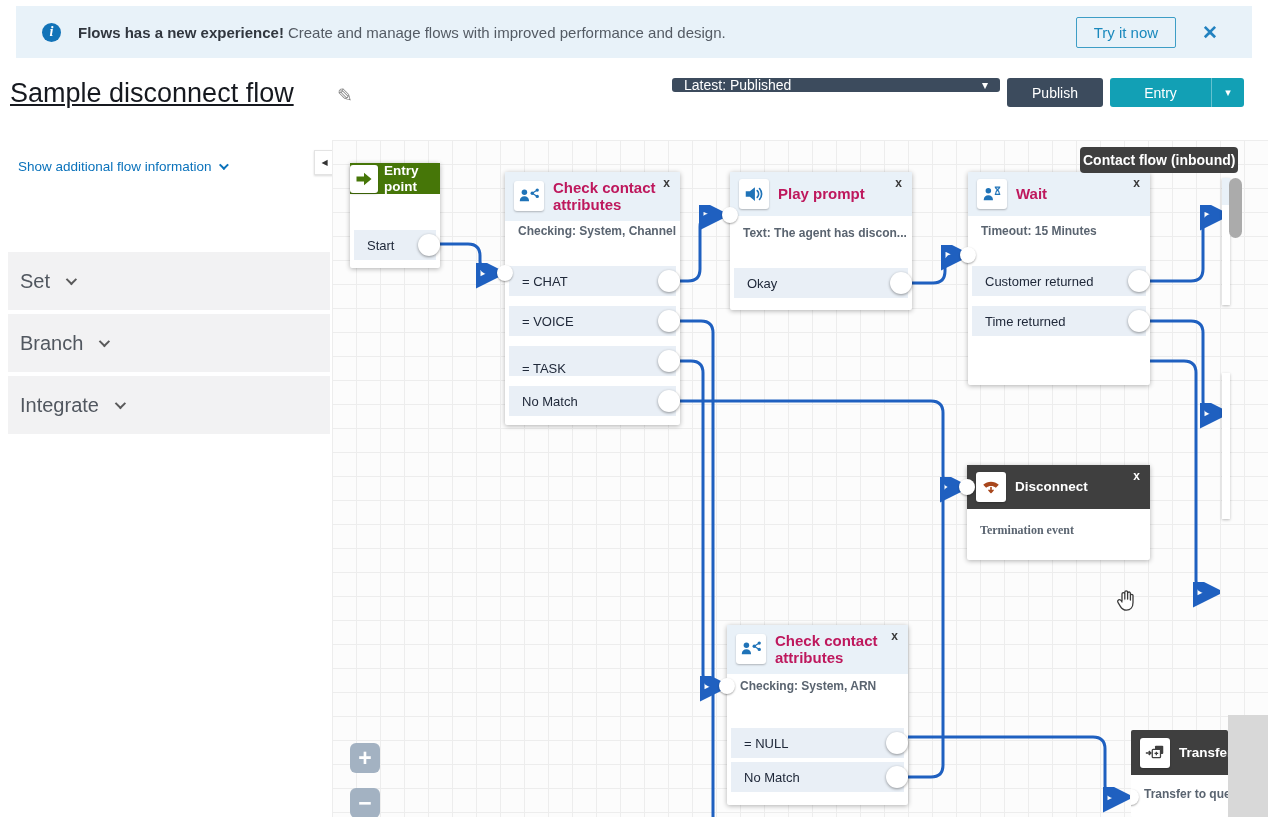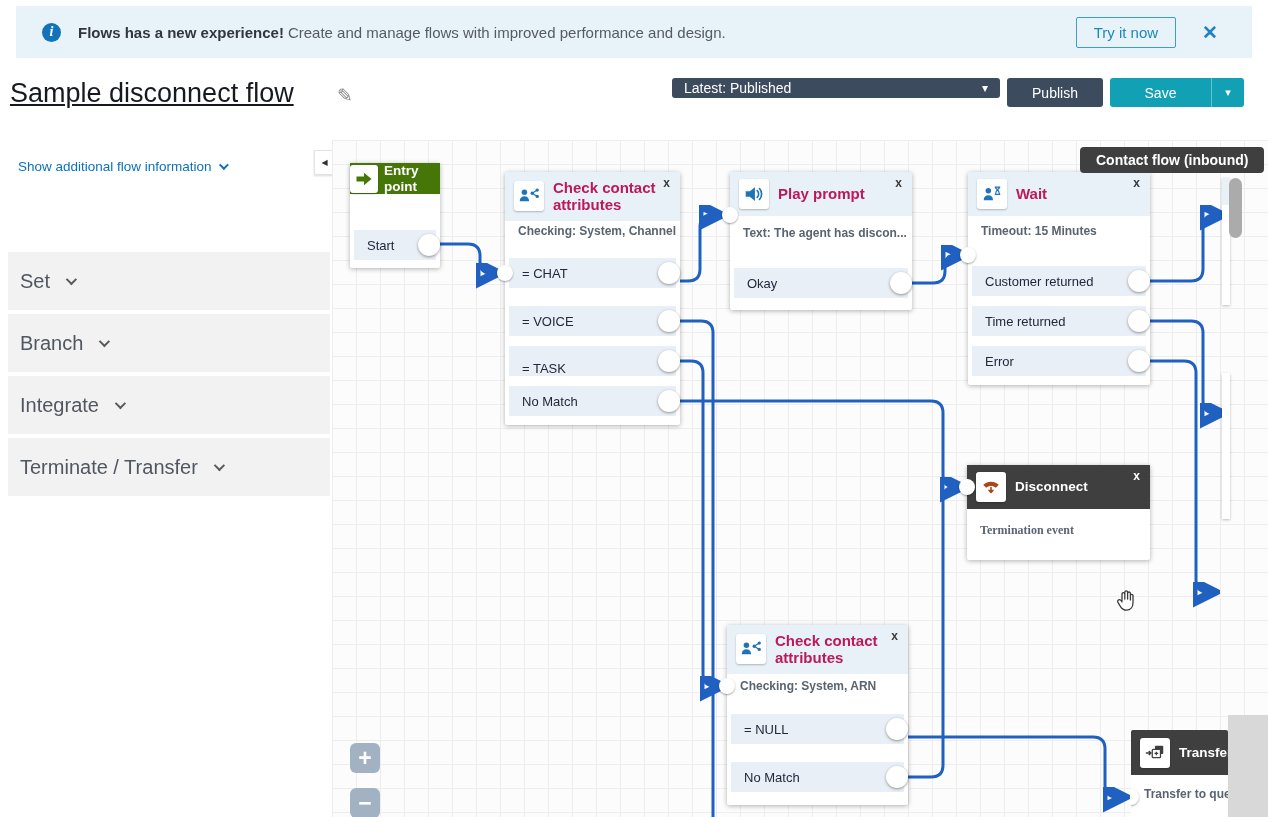--- a/index.html
+++ b/index.html
@@ -17,21 +17,21 @@
   .banner-text b { color:#31373f; margin-right:4px; }
   .try-btn { margin-left:auto; border:1px solid #3d9ec6; color:#1a89bd; background:transparent;
              font-size:15px; padding:6px 17px; border-radius:2px; cursor:pointer;
              font-family:"Liberation Sans", sans-serif; }
   .banner-close { margin-left:26px; color:#2282c0; font-size:19px; font-weight:bold; cursor:pointer; line-height:1;}
 
   
   .page-title { position:absolute; left:10px; top:78px; font-size:27px; color:#16191f;text-decoration:underline; }
   .pencil { position:absolute; left:337px; top:84px; font-size:19px; color:#848484;
             transform:rotate(0deg); cursor:pointer;}
-  .ver-dd { position:absolute; left:672px; top:78px; width:328px; height:20px; background:#3c4b5d;
+  .ver-dd { position:absolute; left:672px; top:78px; width:328px; height:14px; background:#3c4b5d;
             border-radius:3px; color:#fff; font-size:14px; display:flex; align-items:center;
             padding:0 12px; cursor:pointer; }
   .ver-dd .caret { margin-left:auto; font-size:12px; }
   .btn-navy { position:absolute; top:78px; height:29px; background:#3c4b5d; color:#fff; border:none;
               font-size:14px; border-radius:3px; cursor:pointer; font-family:"Liberation Sans", sans-serif;}
   .btn-teal { position:absolute; top:78px; height:29px; background:#12a0b5; color:#fff; border:none;
               font-size:14px; cursor:pointer; font-family:"Liberation Sans", sans-serif; }
 
   
   .sidebar { position:absolute; left:0; top:140px; width:332px; height:677px; background:#fff; }
@@ -72,21 +72,21 @@
   .node-sub { position:absolute; left:13px; font-size:12px; font-weight:bold; color:#5a6470; white-space:nowrap;}
   .row { position:absolute; left:4px; right:4px; height:30px; background:#e9eff6;
          display:flex; align-items:center; padding-left:13px; font-size:13px; color:#20293a; }
   .port { position:absolute; right:-4px; top:4px; width:22px; height:22px; border-radius:50%;
           background:#fff; box-shadow:0 1px 3px rgba(0,0,0,.4); cursor:pointer; }
   .inport { position:absolute; left:-8px; width:16px; height:16px; border-radius:50%;
             background:#fff; box-shadow:0 1px 2px rgba(0,0,0,.35); z-index:1;}
 
   .flow-tooltip { position:absolute; left:748px; top:7px; height:26px; background:#3f3f3f;
                   color:#fff; font-size:14px; font-weight:bold; border-radius:4px; z-index:5;
-                  display:flex; align-items:center; padding:0 16px; }
+                  display:flex; align-items:center; padding:0 3px; }
   .zoom-btn { position:absolute; left:18px; width:30px; height:30px; background:#a3b2c2;
               border:none; border-radius:6px; color:#fff; font-size:23px; font-weight:bold;
               line-height:26px; cursor:pointer; z-index:4; font-family:"Liberation Sans", sans-serif;}
   .vscroll-thumb { position:absolute; left:897px; top:38px; width:13px; height:60px;
                    background:#ababab; border-radius:7px; z-index:6; cursor:pointer;}
   .sliver { position:absolute; left:890px; width:8px; background:#fff; z-index:2;
             box-shadow:0 1px 3px rgba(0,0,0,.25); }
   .sliver .cap { height:27px; background:#e9f1f8; }
   .corner-block { position:absolute; left:896px; top:575px; width:40px; height:102px;
                   background:#d8d8d8; z-index:5; }
@@ -104,43 +104,39 @@
     <span class="banner-close">✕</span>
   </div>
 
   <div class="page-title">Sample disconnect flow</div>
   <span class="pencil">✎</span>
   <div class="ver-dd">
     <span>Latest: Published</span>
     <span class="caret">▾</span>
   </div>
   <button class="btn-navy" style="left:1007px;width:96px;">Publish</button>
-  <button class="btn-teal" style="left:1110px;width:102px;border-radius:3px 0 0 3px;border-right:1px solid rgba(255,255,255,.35);">Save</button>
+  <button class="btn-teal" style="left:1110px;width:102px;border-radius:3px 0 0 3px;border-right:1px solid rgba(255,255,255,.35);">Entry</button>
   <button class="btn-teal" style="left:1212px;width:32px;border-radius:0 3px 3px 0;font-size:11px;">▾</button>
 
   <div class="sidebar">
     <span class="show-link">
         <span>Show additional flow information</span>
         <span class="chev"></span>
       </span>
     <button class="collapse-btn">◀</button>
     <div class="side-sec" style="top:112px;">
         <span>Set</span>
         <span class="chev"></span>
       </div>
     <div class="side-sec" style="top:174px;text-align:right;">
         <span>Branch</span>
         <span class="chev"></span>
       </div>
     <div class="side-sec" style="top:236px;">
         <span>Integrate</span>
-        <span class="chev"></span>
-      </div>
-    <div class="side-sec" style="top:298px;">
-        <span>Terminate / Transfer</span>
         <span class="chev"></span>
       </div>
   </div>
 
   <div class="canvas">
 
     <svg class="wires" width="936" height="677">
       <defs>
         <marker id="arr" markerWidth="9" markerHeight="9" refX="6" refY="3.5" orient="auto">
           <path d="M0,0 L7,3.5 L0,7 z" fill="#1f60c0"></path>
@@ -184,21 +180,21 @@
               <circle cx="15.5" cy="9" r="1.8" fill="#1f73b8"></circle>
               <circle cx="21" cy="5.5" r="1.8" fill="#1f73b8"></circle>
               <circle cx="21" cy="12.5" r="1.8" fill="#1f73b8"></circle>
               <path d="M15.5 9l5.5-3.5M15.5 9l5.5 3.5" stroke="#1f73b8" stroke-width="1.4"></path>
             </svg>
         </span>
         <span class="node-title">Check contact attributes</span>
       </div>
       <span class="close-x">x</span>
       <span class="node-sub" style="top:52px;">Checking: System, Channel</span>
-      <div class="row" style="top:86px;">
+      <div class="row" style="top:94px;">
           <span>= CHAT</span>
           <span class="port"></span>
         </div>
       <div class="row" style="top:134px;">
           <span>= VOICE</span>
           <span class="port"></span>
         </div>
       <div class="row" style="top:174px;align-items:flex-end;">
           <span>= TASK</span>
           <span class="port"></span>
@@ -241,24 +237,20 @@
         <span class="node-title">Wait</span>
       </div>
       <span class="close-x">x</span>
       <span class="node-sub" style="top:52px;">Timeout: 15 Minutes</span>
       <div class="row" style="top:94px;">
           <span>Customer returned</span>
           <span class="port"></span>
         </div>
       <div class="row" style="top:134px;">
           <span>Time returned</span>
-          <span class="port"></span>
-        </div>
-      <div class="row" style="top:174px;">
-          <span>Error</span>
           <span class="port"></span>
         </div>
     </div>
 
     <div class="node dark" style="left:635px;top:325px;width:183px;height:95px;">
       <span class="inport" style="top:14px;"></span>
       <div class="node-header">
         <span class="icon-tile">
           <svg width="22" height="22" viewBox="0 0 24 24">
               <path d="M3.5 9.5c5-4.4 12-4.4 17 0l-3.2 3.4c-3.1-2.6-7.5-2.6-10.6 0z" fill="#a8471d"></path>
@@ -281,21 +273,21 @@
               <circle cx="15.5" cy="9" r="1.8" fill="#1f73b8"></circle>
               <circle cx="21" cy="5.5" r="1.8" fill="#1f73b8"></circle>
               <circle cx="21" cy="12.5" r="1.8" fill="#1f73b8"></circle>
               <path d="M15.5 9l5.5-3.5M15.5 9l5.5 3.5" stroke="#1f73b8" stroke-width="1.4"></path>
             </svg>
         </span>
         <span class="node-title">Check contact attributes</span>
       </div>
       <span class="close-x">x</span>
       <span class="node-sub" style="top:54px;">Checking: System, ARN</span>
-      <div class="row" style="top:89px;">
+      <div class="row" style="top:103px;">
           <span>= NULL</span>
           <span class="port"></span>
         </div>
       <div class="row" style="top:137px;">
           <span>No Match</span>
           <span class="port"></span>
         </div>
     </div>
 
     <div class="node dark" style="left:799px;top:590px;width:97px;height:87px;overflow:hidden;box-shadow:none;">

